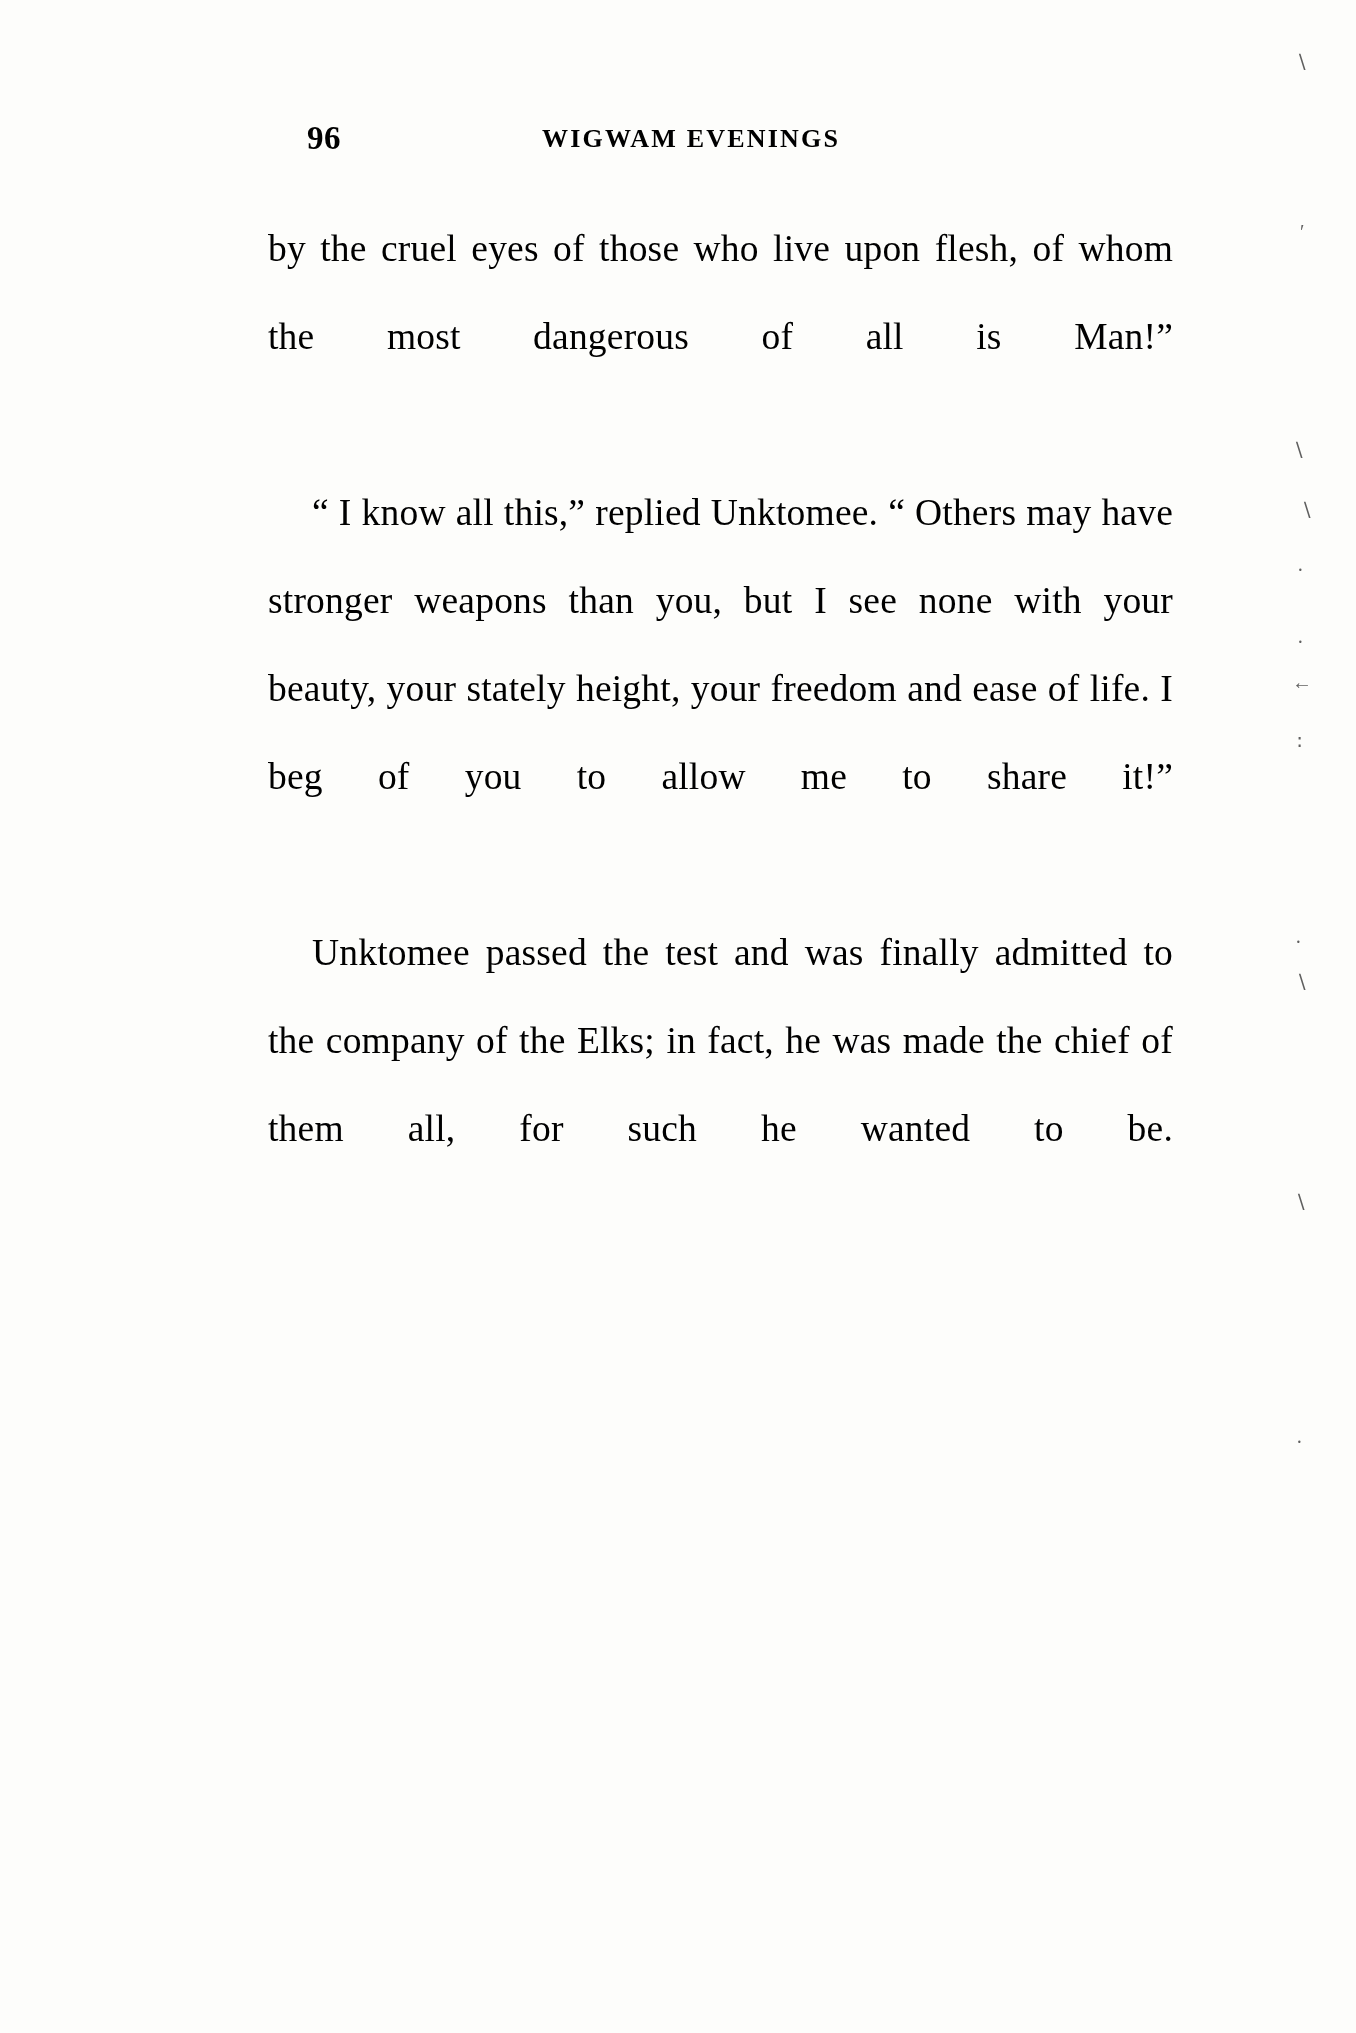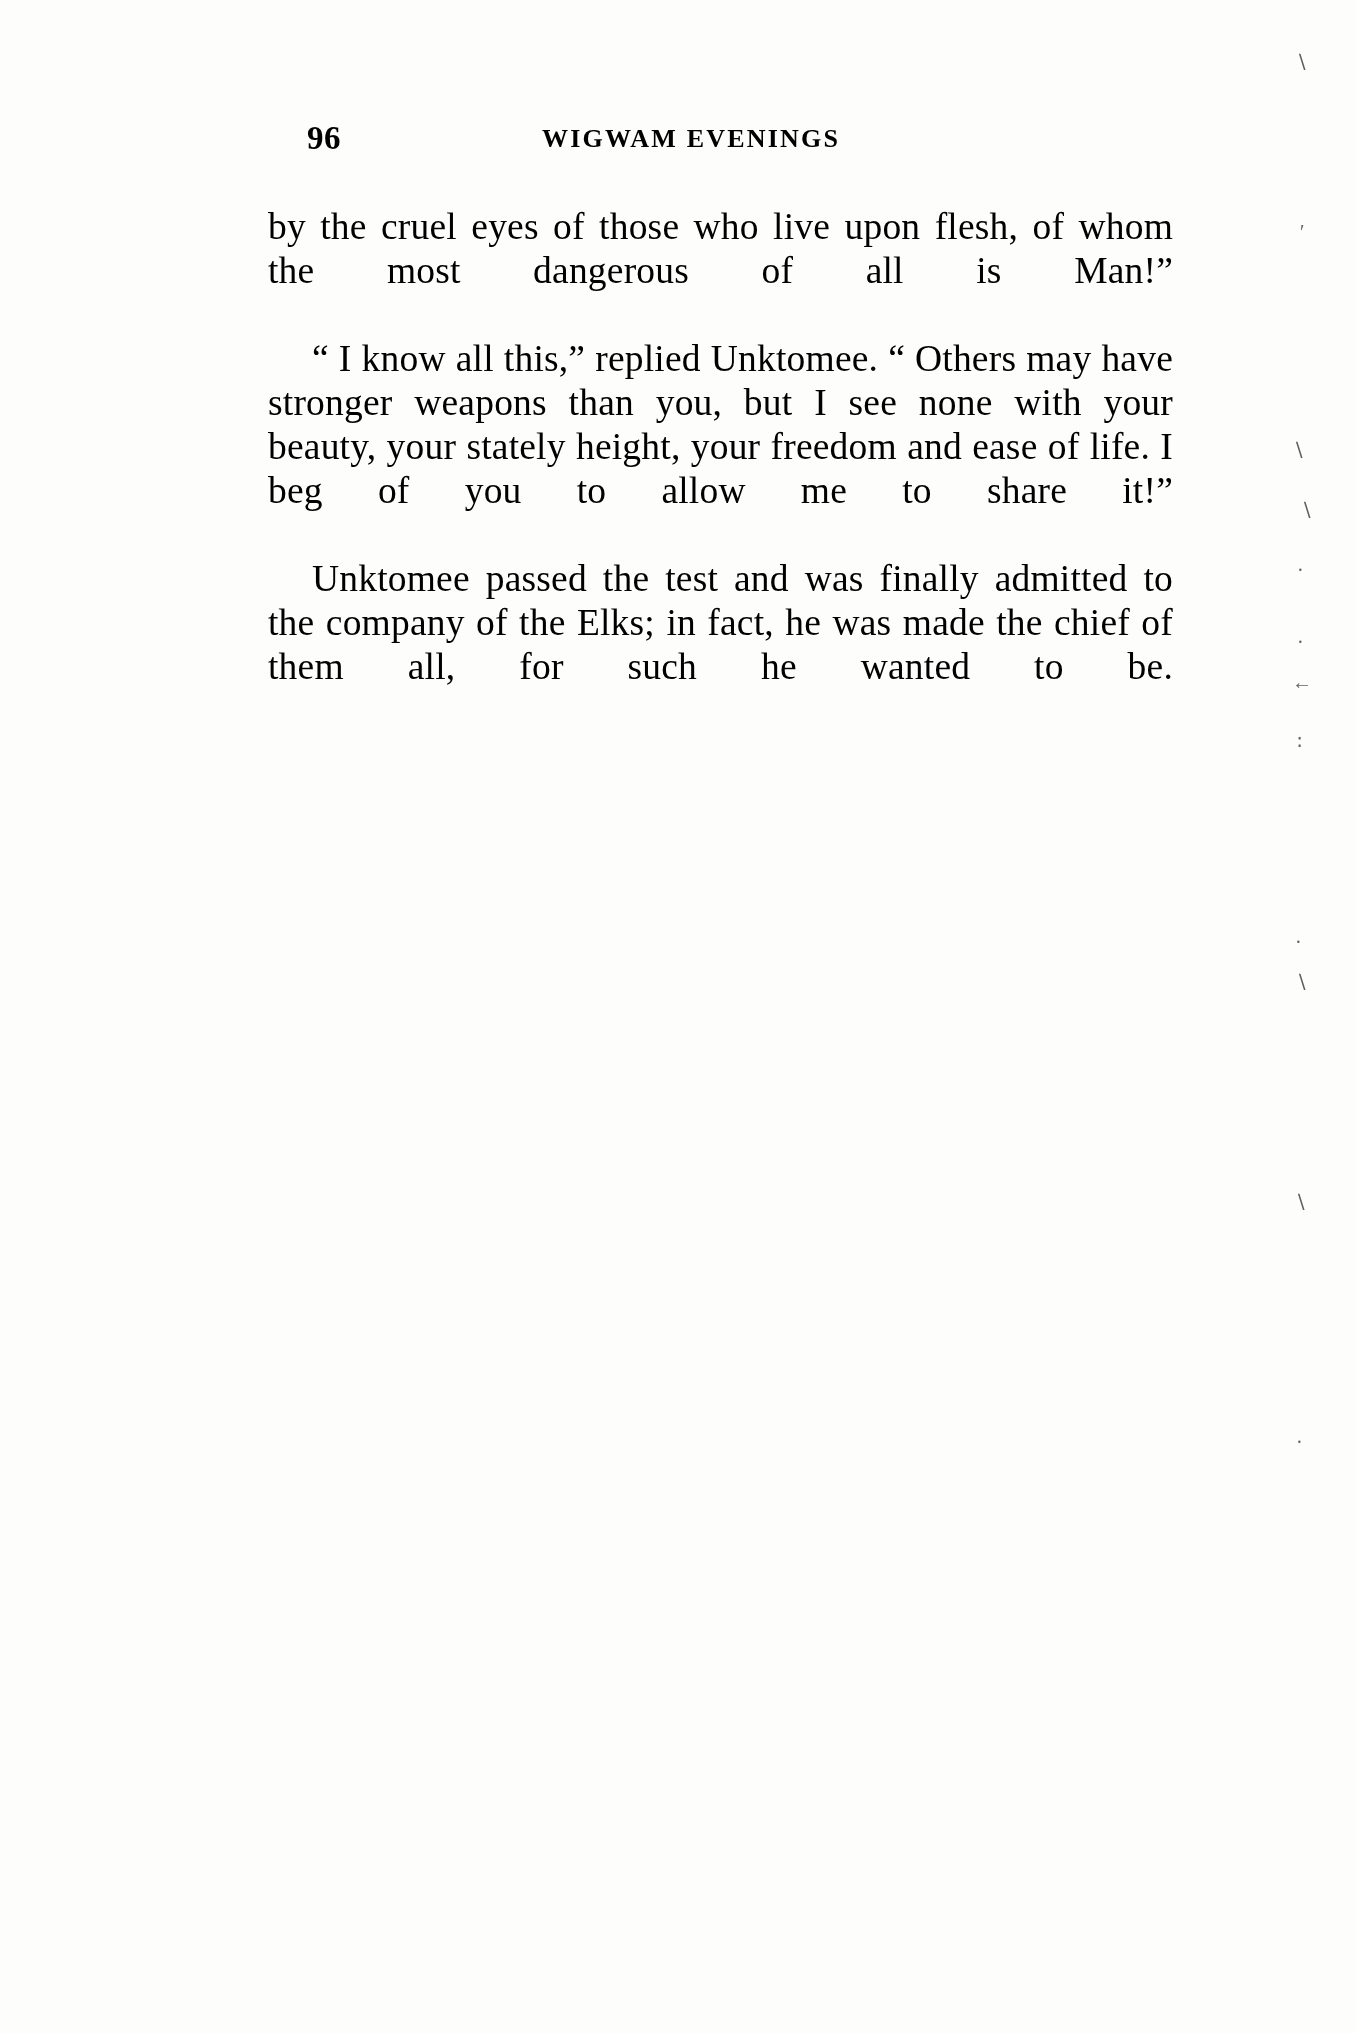--- a/index.html
+++ b/index.html
@@ -57,21 +57,21 @@
   .textblock {
     position: absolute;
     left: 268px;
     top: 205px;
     width: 905px;
   }
 
   .para {
     margin: 0 0 0 0;
     font-size: 37.5px;
-    line-height: 44px;
+    line-height: 88px;
     text-align: justify;
     text-justify: inter-word;
     font-family: "Liberation Serif", serif;
     letter-spacing: 0.2px;
   }
   .para.indent {
     text-indent: 44px;
   }
   
   .para:after {

